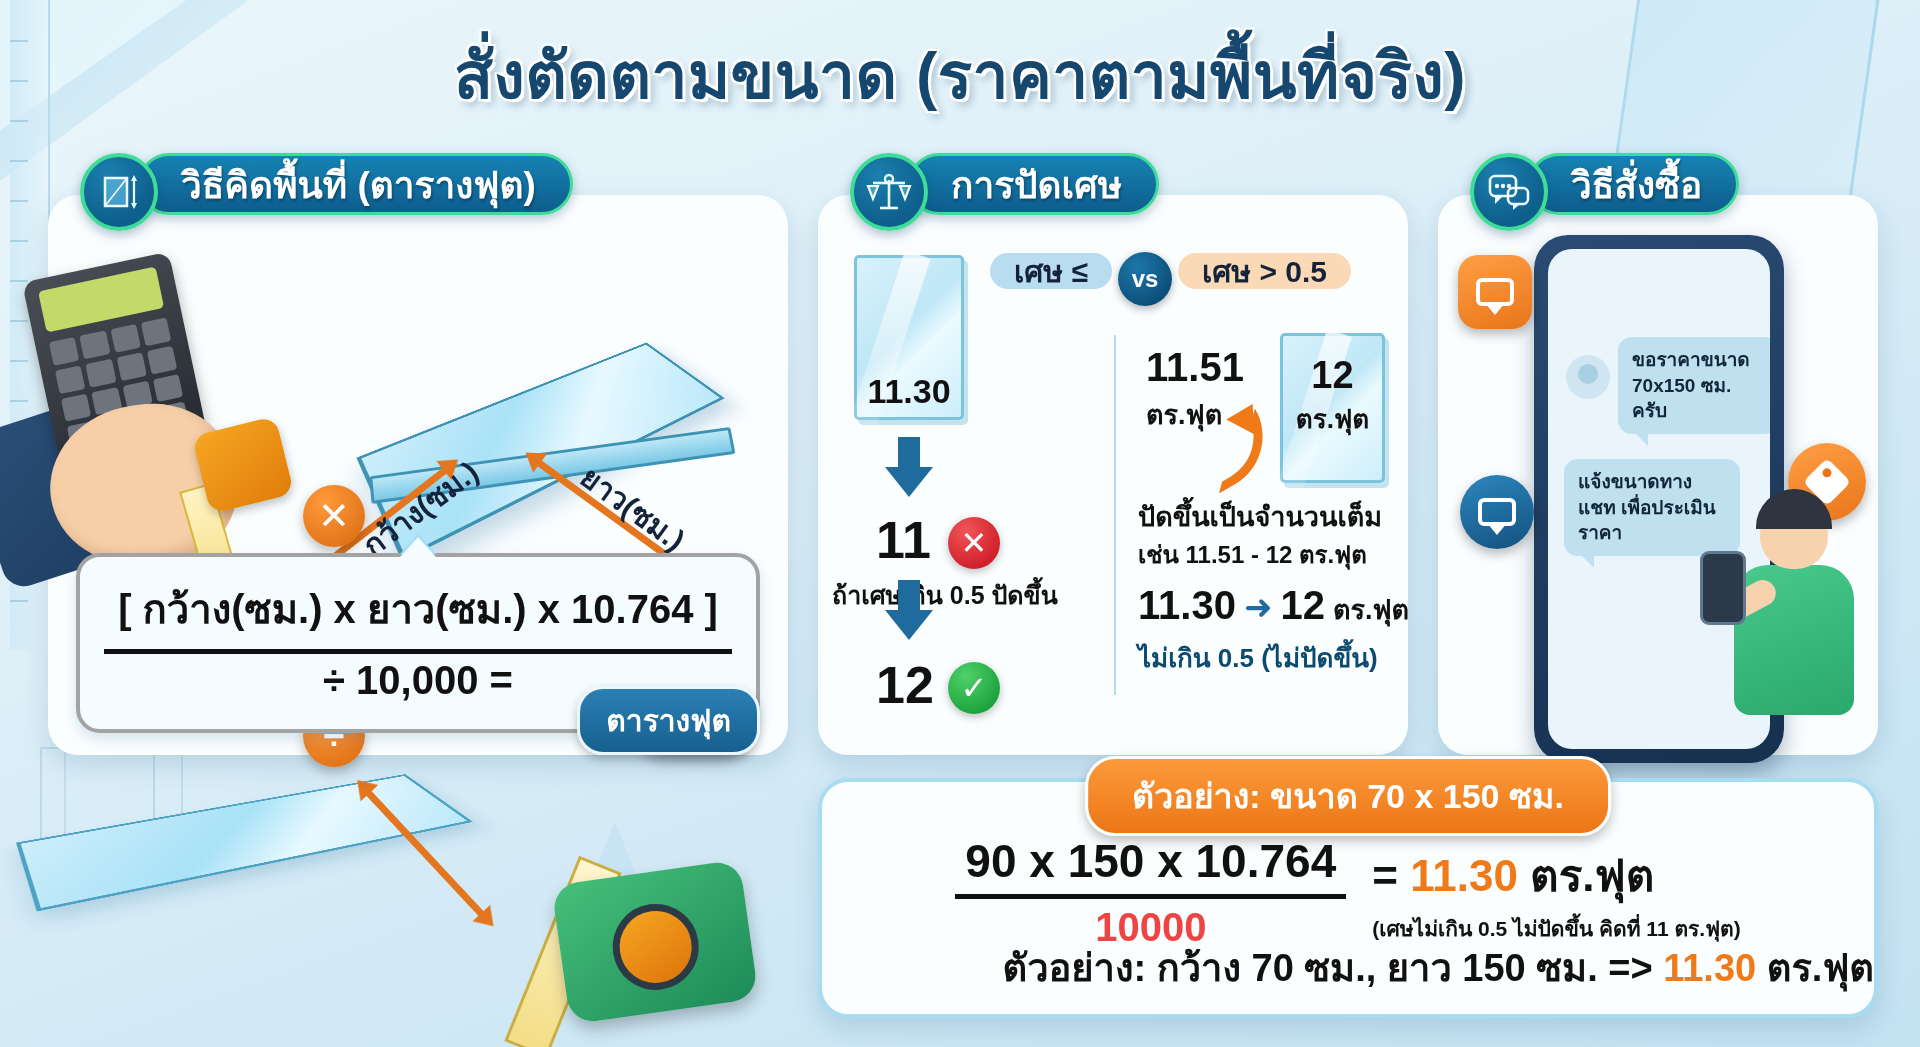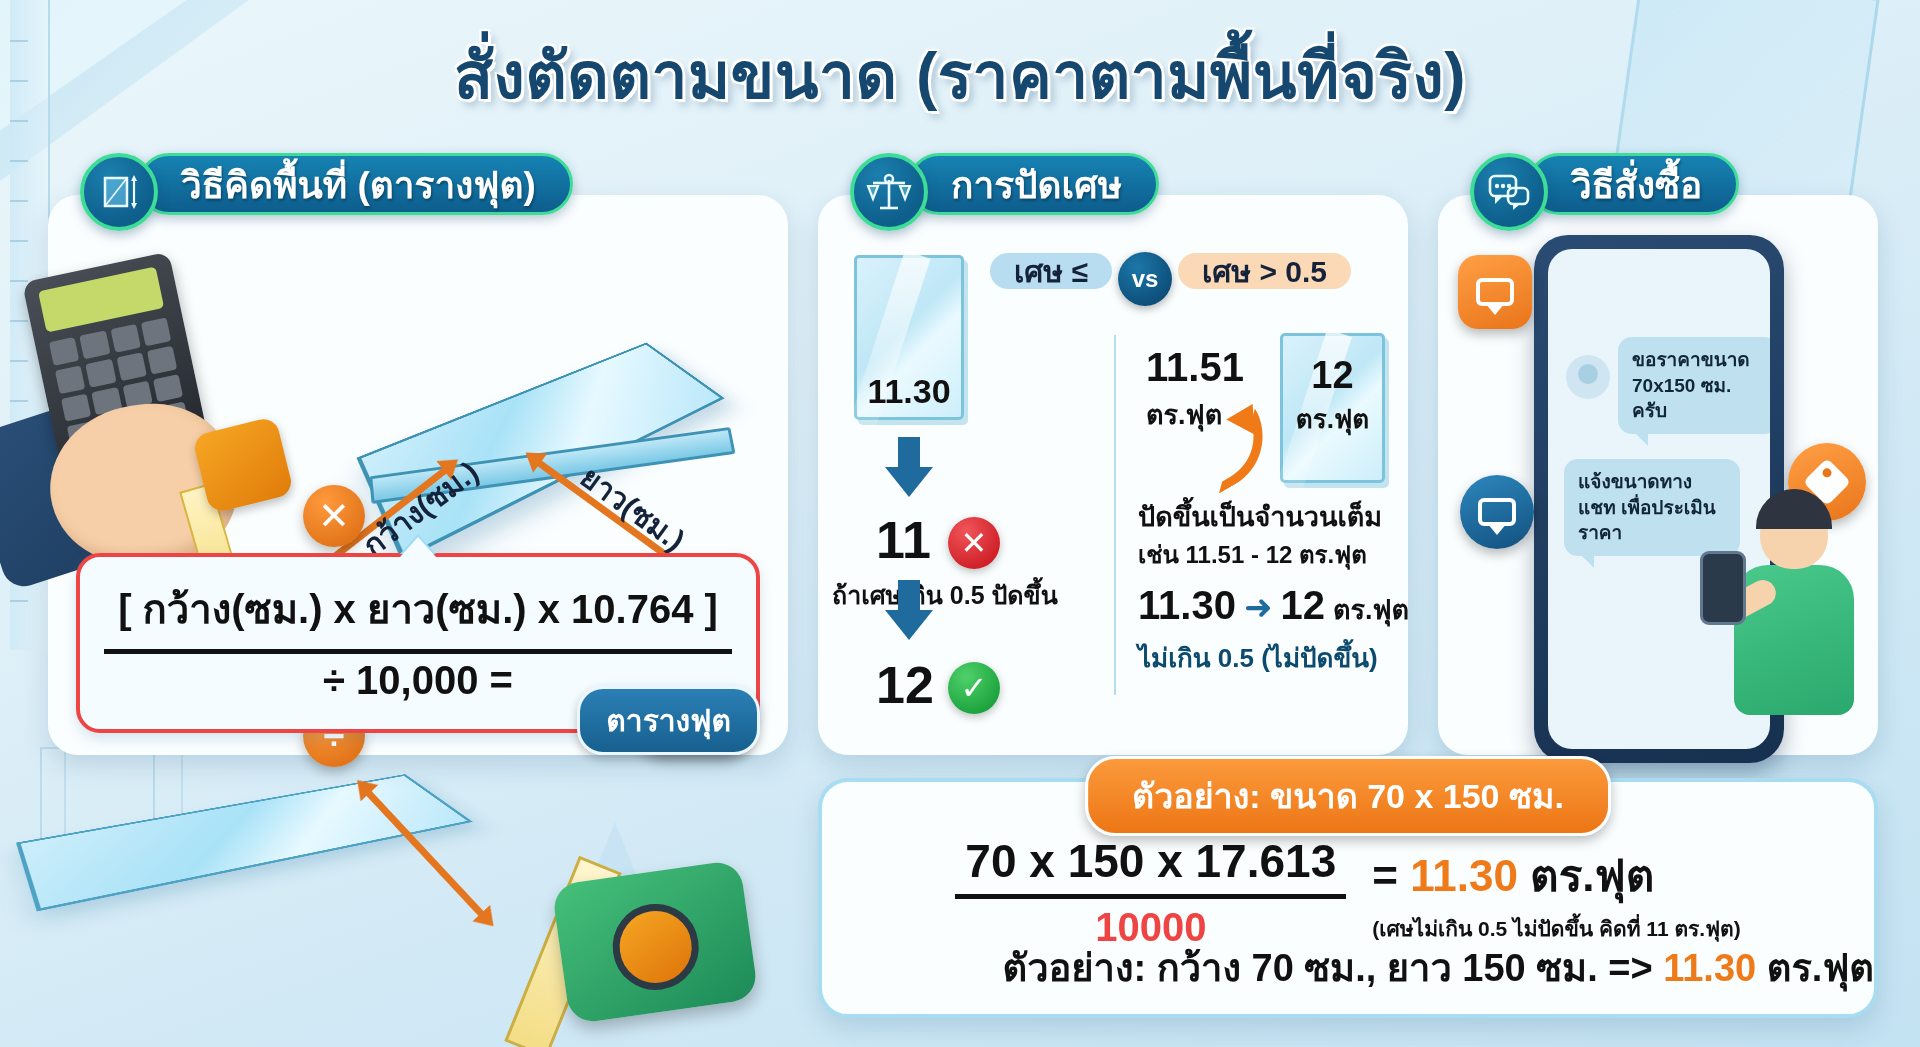--- a/index.html
+++ b/index.html
@@ -157,21 +157,21 @@
     position:absolute; right:40px; top:450px; width:110px;height:110px;border-radius:26px;
     background:linear-gradient(160deg,#1b6fa8,#0c3f68);
     box-shadow:0 6px 14px rgba(0,0,0,.3);
     display:flex;align-items:center;justify-content:center;
   }
   .app-icon .g{ width:48px;height:62px;border:3px solid #8fe3ff; border-radius:3px;
     background:linear-gradient(150deg,rgba(150,225,255,.55),rgba(60,150,200,.25)); }
 
   .formula-box{
     position:absolute; left:28px; bottom:22px; width:684px; padding:20px 24px 26px;
-    background:#f4fcff; border:4px solid #ef4444; border-radius:24px;
+    background:#f4fcff; border:4px solid #a3a3a3; border-radius:24px;
     box-shadow:0 6px 14px rgba(60,130,170,.2);
   }
   .formula-box:before{
     content:""; position:absolute; left:50%; top:-20px; margin-left:-18px;
     border-left:18px solid transparent;border-right:18px solid transparent;
     border-bottom:20px solid #f4fcff; filter:drop-shadow(0 -3px 0 #9fdcf2);
   }
   .f-num{ text-align:center; font-size:40px; font-weight:bold; color:#111; padding-bottom:8px;
           border-bottom:5px solid #111; }
   .f-den{ text-align:center; font-size:40px; font-weight:bold; color:#111; padding-top:4px; }
@@ -549,21 +549,21 @@
     <span class="p-arm"></span>
     <span class="p-phone"></span>
   </div>
 </section>
 
 <section class="card" id="card-example">
   <div id="ex-badge">ตัวอย่าง: ขนาด 70 x 150 ซม.</div>
 
   <div class="ex-row">
     <div class="ex-frac">
-      <div class="n">70 x 150 x 17.613</div>
+      <div class="n">90 x 150 x 10.764</div>
       <div class="d">10000</div>
     </div>
     <div class="ex-res">
       <div class="line">
         <span>=</span>
         <span class="hi">11.30</span>
         <span>ตร.ฟุต</span>
       </div>
       <div class="sub">(เศษไม่เกิน 0.5 ไม่ปัดขึ้น คิดที่ 11 ตร.ฟุต)</div>
     </div>

